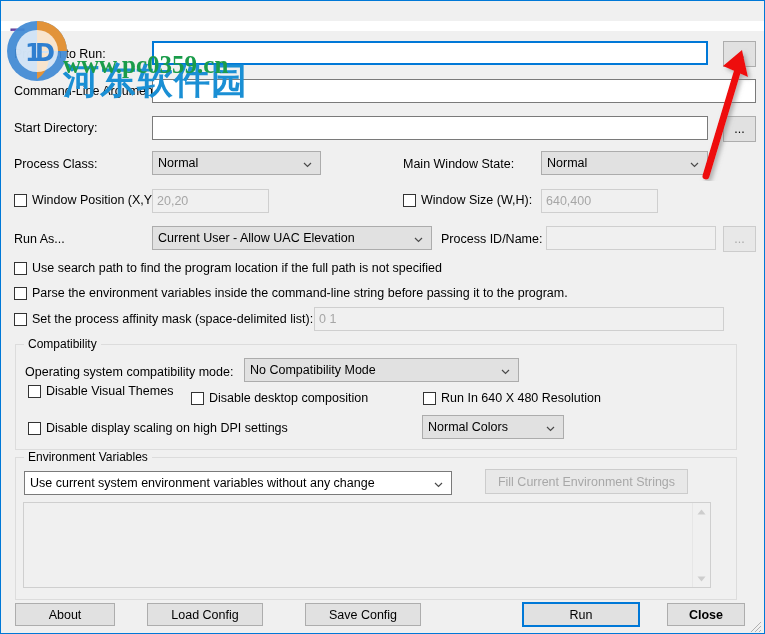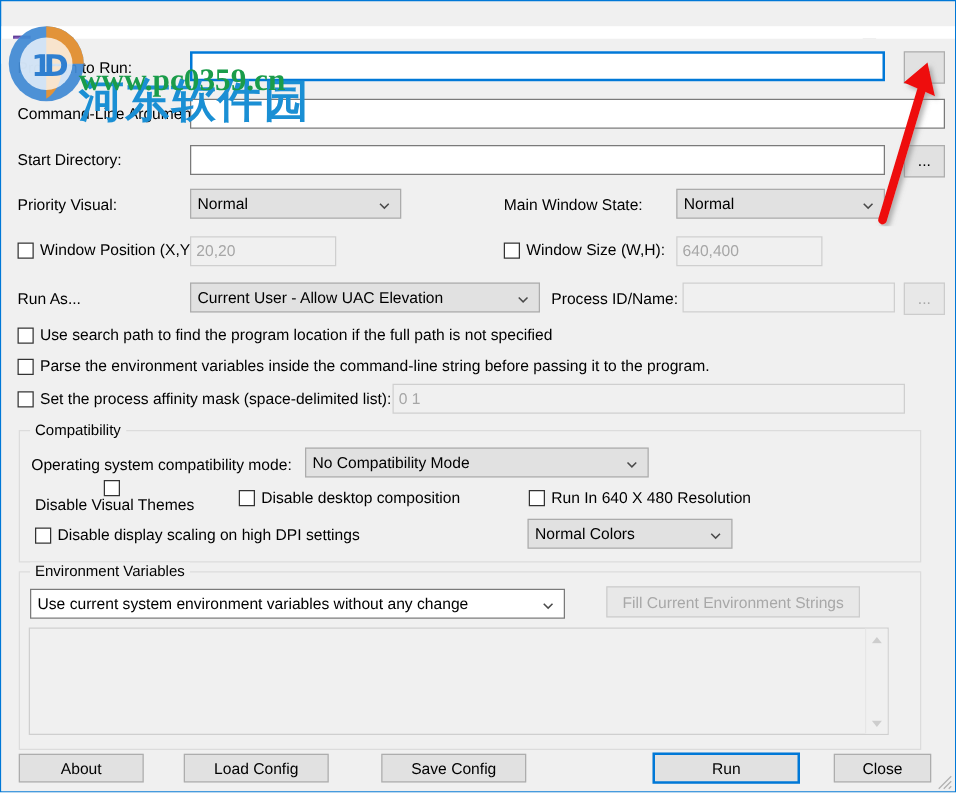--- a/index.html
+++ b/index.html
@@ -287,21 +287,21 @@
     <input class="tb focused" style="left: 151px; top: 10px; width: 556px;" placeholder="">
     <div class="btn" style="left:722px; top:10px; width:33px; height:26px;">...</div>
 
     <div class="lbl" style="left:13px; top:53px;">Command-Line Arguments:</div>
     <input class="tb" style="left: 151px; top: 48px; width: 604px;" placeholder="">
 
     <div class="lbl" style="left:13px; top:90px;">Start Directory:</div>
     <input class="tb" style="left: 151px; top: 85px; width: 556px;" placeholder="">
     <div class="btn" style="left:722px; top:85px; width:33px; height:26px;">...</div>
 
-    <div class="lbl" style="left:13px; top:126px;">Priority Visual:</div>
+    <div class="lbl" style="left:13px; top:126px;">Process Class:</div>
     <div class="combo" style="left:151px; top:120px; width:169px;">
       <span>Normal</span>
       <span class="chev">
         <svg width="9" height="9" viewBox="0 0 9 9">
             <polyline points="1,3 4.5,6.5 8,3" fill="none" stroke="#4a4a4a" stroke-width="1.2"></polyline>
           </svg>
       </span>
     </div>
 
     <div class="lbl" style="left:402px; top:126px;">Main Window State:</div>
@@ -362,38 +362,38 @@
     <div class="lbl" style="left:24px; top:334px;">Operating system compatibility mode:</div>
     <div class="combo" style="left:243px; top:327px; width:275px;">
       <span>No Compatibility Mode</span>
       <span class="chev">
         <svg width="9" height="9" viewBox="0 0 9 9">
             <polyline points="1,3 4.5,6.5 8,3" fill="none" stroke="#4a4a4a" stroke-width="1.2"></polyline>
           </svg>
       </span>
     </div>
 
-    <div class="cb" style="left:27px; top:353px;flex-direction:column;">
+    <div class="cb" style="left:27px; top:353px;">
       <span class="box"></span>
       <span>Disable Visual Themes</span>
     </div>
     <div class="cb" style="left:190px; top:360px;">
       <span class="box"></span>
       <span>Disable desktop composition</span>
     </div>
     <div class="cb" style="left:422px; top:360px;">
       <span class="box"></span>
       <span>Run In 640 X 480 Resolution</span>
     </div>
 
     <div class="cb" style="left:27px; top:390px;">
       <span class="box"></span>
       <span>Disable display scaling on high DPI settings</span>
     </div>
-    <div class="combo" style="left:421px; top:384px; width:164px;">
+    <div class="combo" style="left:421px; top:384px; width:142px;">
       <span>Normal Colors</span>
       <span class="chev">
         <svg width="9" height="9" viewBox="0 0 9 9">
             <polyline points="1,3 4.5,6.5 8,3" fill="none" stroke="#4a4a4a" stroke-width="1.2"></polyline>
           </svg>
       </span>
     </div>
 
     <div class="group" style="left:14px; top:426px; width:722px; height:143px;">
       <span class="gtitle">Environment Variables</span>
@@ -421,21 +421,21 @@
               <polygon points="4.5,5.5 0.5,0.5 8.5,0.5" fill="#cdcdcd"></polygon>
             </svg>
         </div>
       </div>
     </div>
 
     <div class="btn" style="left:14px; top:572px; width:100px; height:23px;">About</div>
     <div class="btn" style="left:304px; top:572px; width:116px; height:23px;">Save Config</div>
     <div class="btn" style="left:146px; top:572px; width:116px; height:23px;">Load Config</div>
     <div class="btn default" style="left:521px; top:571px; width:118px; height:25px;">Run</div>
-    <div class="btn" style="left:666px; top:572px; width:78px; height:23px;">Close</div>
+    <div class="btn" style="left:666px; top:572px; width:78px; height:23px;font-weight:bold;">Close</div>
 
     <div class="grip">
       <svg width="12" height="12" viewBox="0 0 12 12">
         <line x1="11" y1="1" x2="1" y2="11" stroke="#b0b0b0" stroke-width="1"></line>
         <line x1="11" y1="5" x2="5" y2="11" stroke="#b0b0b0" stroke-width="1"></line>
         <line x1="11" y1="9" x2="9" y2="11" stroke="#b0b0b0" stroke-width="1"></line>
       </svg>
     </div>
   </div>
 

